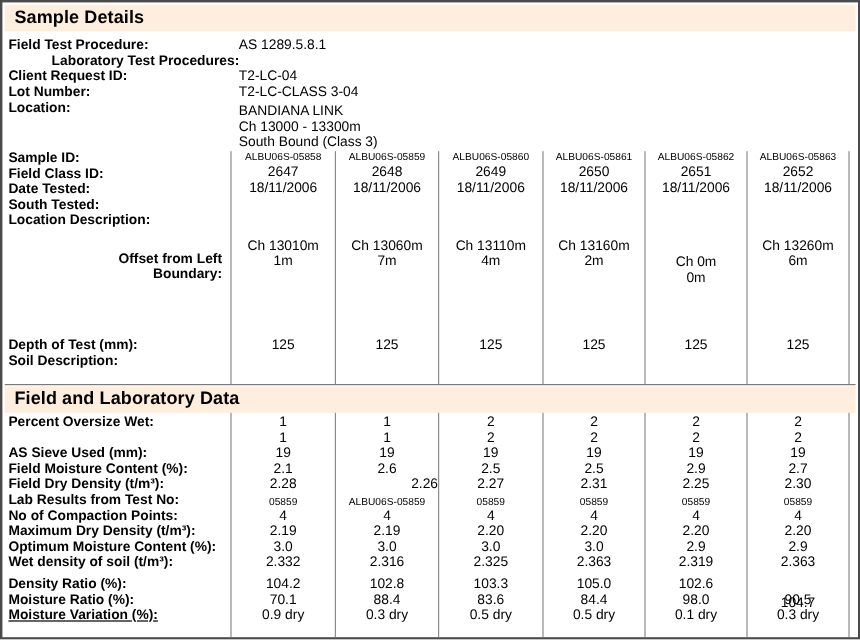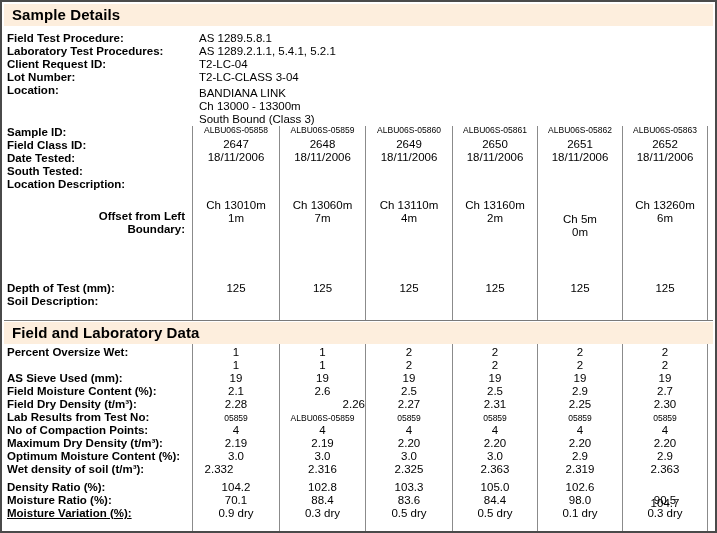--- a/index.html
+++ b/index.html
@@ -101,27 +101,26 @@
 </head>
 <body>
 
 <div id="page">
 
   <div class="section-bar" style="top:2px;">
     <div class="section-title">Sample Details</div>
   </div>
 
   <div class="lbl" style="top:30px;">Field Test Procedure:</div>
-  <div class="lbl" style="top:43px;">Laboratory Test Procedures:</div>
+  <div class="lbl" style="top:43px;margin-left:36px;">Laboratory Test Procedures:</div>
   <div class="lbl" style="top:56px;">Client Request ID:</div>
   <div class="lbl" style="top:69px;">Lot Number:</div>
   <div class="lbl" style="top:82px;">Location:</div>
 
   <div class="val" style="top:30px;">AS 1289.5.8.1</div>
-  <div class="val" style="top:43px;">AS 1289.2.1.1, 5.4.1, 5.2.1</div>
   <div class="val" style="top:56px;">T2-LC-04</div>
   <div class="val" style="top:69px;">T2-LC-CLASS 3-04</div>
   <div class="val" style="top:85px;">BANDIANA LINK</div>
   <div class="val" style="top:98px;">Ch 13000 - 13300m</div>
   <div class="val" style="top:111px;">South Bound (Class 3)</div>
 
   <div class="lbl" style="top:124px;">Sample ID:</div>
   <div class="lbl" style="top:137px;">Field Class ID:</div>
   <div class="lbl" style="top:150px;">Date Tested:</div>
   <div class="lbl" style="top:163px;">South Tested:</div>
@@ -172,21 +171,21 @@
       <div class="cell" style="left: 191px; width: 86px; top: 280px;">125</div>
       <div class="cell" style="left: 191px; width: 86px; top: 344px;">1</div>
       <div class="cell" style="left: 191px; width: 86px; top: 357px;">1</div>
       <div class="cell" style="left: 191px; width: 86px; top: 370px;">19</div>
       <div class="cell" style="left: 191px; width: 86px; top: 383px;">2.1</div>
       <div class="cell" style="left: 191px; width: 86px; top: 396px;">2.28</div>
       <div class="cell tiny" style="left: 191px; width: 86px; top: 411px;">05859</div>
       <div class="cell" style="left: 191px; width: 86px; top: 422px;">4</div>
       <div class="cell" style="left: 191px; width: 86px; top: 435px;">2.19</div>
       <div class="cell" style="left: 191px; width: 86px; top: 448px;">3.0</div>
-      <div class="cell" style="left: 174px; width: 86px; top: 461px;">2.332</div>
+      <div class="cell" style="left: 191px; width: 86px; top: 461px;">2.332</div>
       <div class="cell" style="left: 191px; width: 86px; top: 479px;">104.2</div>
       <div class="cell" style="left: 191px; width: 86px; top: 492px;">70.1</div>
       <div class="cell" style="left: 191px; width: 86px; top: 505px;">0.9 dry</div>
       <div class="cell hdr" style="left: 278px; width: 85px; top: 123px;">ALBU06S-05859</div>
       <div class="cell" style="left: 278px; width: 85px; top: 136px;">2648</div>
       <div class="cell" style="left: 278px; width: 85px; top: 149px;">18/11/2006</div>
       <div class="cell" style="left: 278px; width: 85px; top: 197px;">Ch 13060m</div>
       <div class="cell" style="left: 278px; width: 85px; top: 210px;">7m</div>
       <div class="cell" style="left: 278px; width: 85px; top: 280px;">125</div>
       <div class="cell" style="left: 278px; width: 85px; top: 344px;">1</div>
@@ -236,21 +235,21 @@
       <div class="cell" style="left: 451px; width: 84px; top: 422px;">4</div>
       <div class="cell" style="left: 451px; width: 84px; top: 435px;">2.20</div>
       <div class="cell" style="left: 451px; width: 84px; top: 448px;">3.0</div>
       <div class="cell" style="left: 451px; width: 84px; top: 461px;">2.363</div>
       <div class="cell" style="left: 451px; width: 84px; top: 479px;">105.0</div>
       <div class="cell" style="left: 451px; width: 84px; top: 492px;">84.4</div>
       <div class="cell" style="left: 451px; width: 84px; top: 505px;">0.5 dry</div>
       <div class="cell hdr" style="left: 536px; width: 84px; top: 123px;">ALBU06S-05862</div>
       <div class="cell" style="left: 536px; width: 84px; top: 136px;">2651</div>
       <div class="cell" style="left: 536px; width: 84px; top: 149px;">18/11/2006</div>
-      <div class="cell" style="left: 536px; width: 84px; top: 211px;">Ch 5m</div>
+      <div class="cell" style="left: 536px; width: 84px; top: 211px;">Ch 0m</div>
       <div class="cell" style="left: 536px; width: 84px; top: 224px;">0m</div>
       <div class="cell" style="left: 536px; width: 84px; top: 280px;">125</div>
       <div class="cell" style="left: 536px; width: 84px; top: 344px;">2</div>
       <div class="cell" style="left: 536px; width: 84px; top: 357px;">2</div>
       <div class="cell" style="left: 536px; width: 84px; top: 370px;">19</div>
       <div class="cell" style="left: 536px; width: 84px; top: 383px;">2.9</div>
       <div class="cell" style="left: 536px; width: 84px; top: 396px;">2.25</div>
       <div class="cell tiny" style="left: 536px; width: 84px; top: 411px;">05859</div>
       <div class="cell" style="left: 536px; width: 84px; top: 422px;">4</div>
       <div class="cell" style="left: 536px; width: 84px; top: 435px;">2.20</div>

